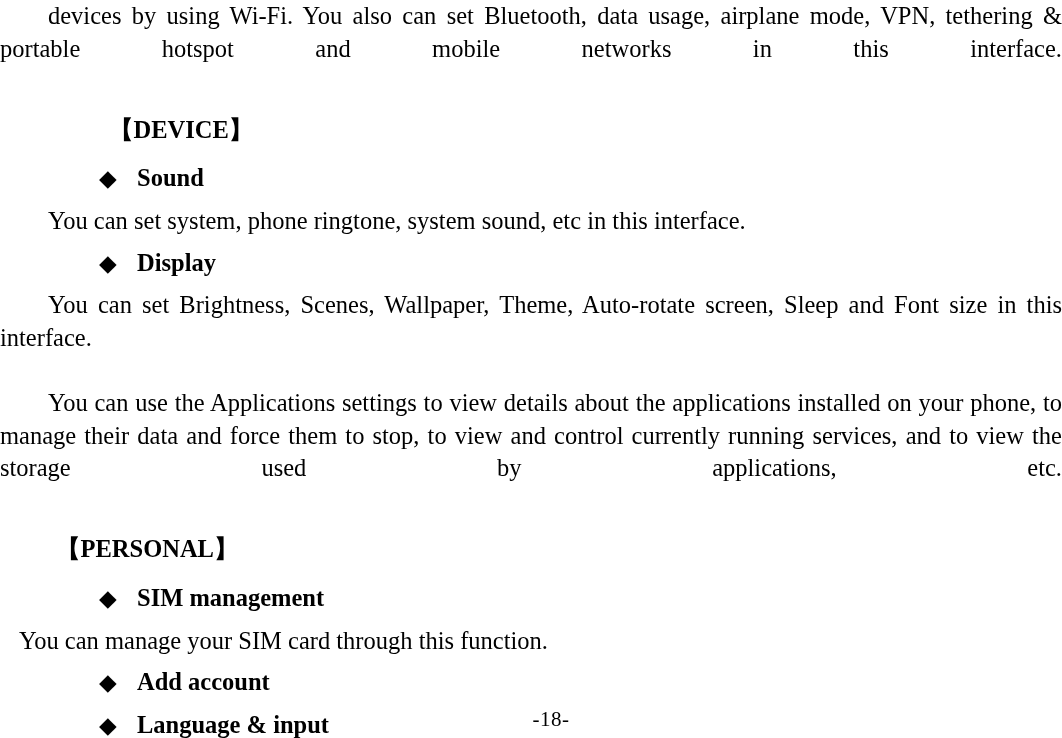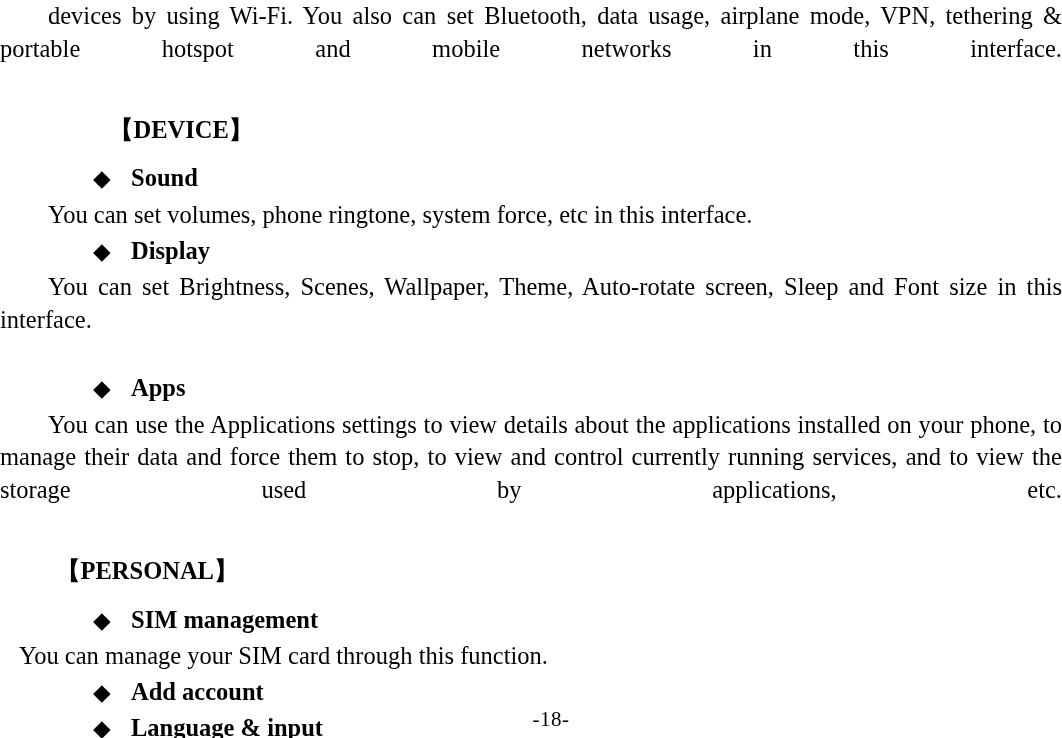--- a/index.html
+++ b/index.html
@@ -64,21 +64,21 @@
     padding-left: 93px;
     letter-spacing: 0px;
     white-space: nowrap;
   }
 
   
   .bullet-item {
     font-size: 24.5px;
     line-height: 32.6px;
     font-weight: bold;
-    margin: 3px;
+    margin: 9px;
     padding: 0;
     padding-left: 90px;
     white-space: nowrap;
     display: block;
   }
   .bullet-glyph {
     display: inline-block;
     width: 38px;
     font-weight: normal;
     font-size: 23px;
@@ -109,30 +109,27 @@
 
   <div class="content">
 
     <p class="para ind-48">devices by using Wi-Fi. You also can set Bluetooth, data usage, airplane mode, VPN, tethering &amp; portable hotspot and mobile networks in this interface.</p>
 
     <div class="section-heading">【DEVICE】</div>
 
     <div class="bullet-item">
       <span class="bullet-glyph">◆</span><span class="bullet-label">Sound</span>
     </div>
-    <p class="para ind-48 nojustify">You can set volumes, phone ringtone, system force, etc in this interface.</p>
+    <p class="para ind-48 nojustify">You can set system, phone ringtone, system sound, etc in this interface.</p>
 
     <div class="bullet-item">
       <span class="bullet-glyph">◆</span><span class="bullet-label">Display</span>
     </div>
     <p class="para ind-48">You can set Brightness, Scenes, Wallpaper, Theme, Auto-rotate screen, Sleep and Font size in this interface.</p>
 
-    <div class="bullet-item">
-      <span class="bullet-glyph">◆</span><span class="bullet-label">Apps</span>
-    </div>
     <p class="para ind-48">You can use the Applications settings to view details about the applications installed on your phone, to manage their data and force them to stop, to view and control currently running services, and to view the storage used by applications, etc.</p>
 
     <div class="section-heading" style="padding-left:40px;">【PERSONAL】</div>
 
     <div class="bullet-item">
       <span class="bullet-glyph">◆</span><span class="bullet-label">SIM management</span>
     </div>
     <p class="para left-25 nojustify">You can manage your SIM card through this function.</p>
 
     <div class="bullet-item">

